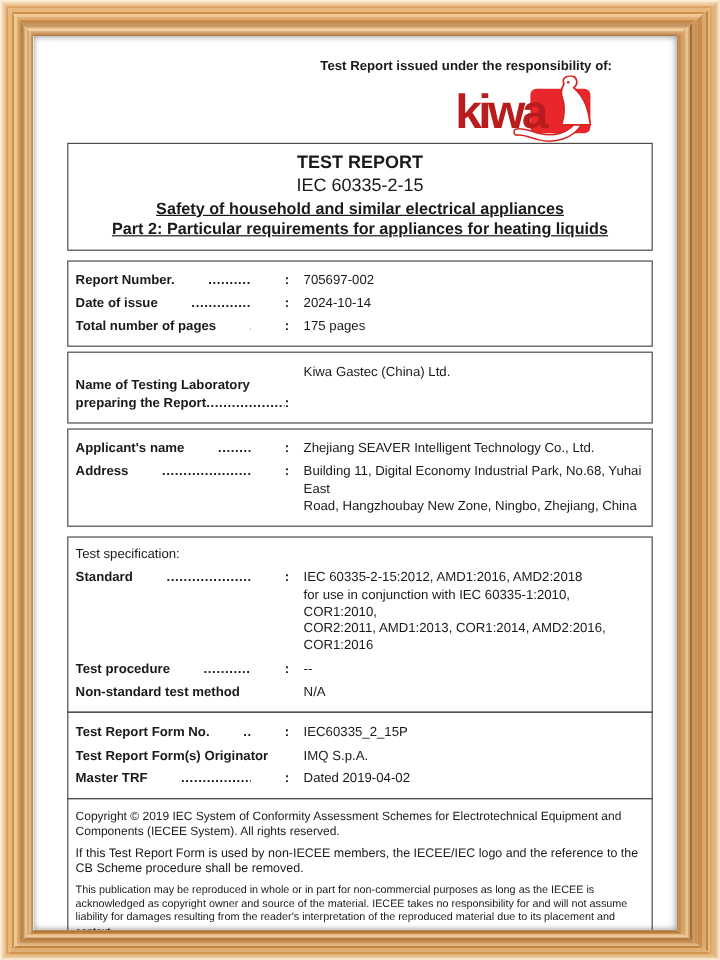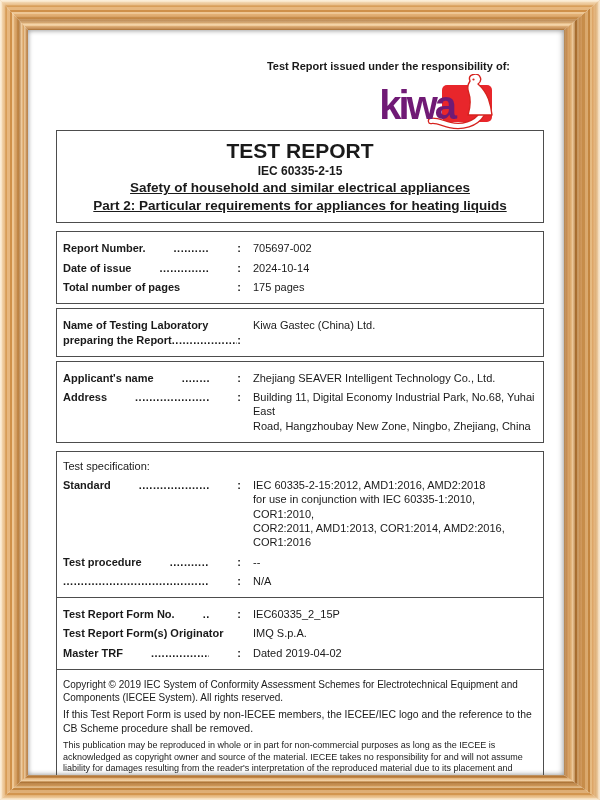--- a/index.html
+++ b/index.html
@@ -48,53 +48,53 @@
     top: 30px; left: 28px; right: 36px; bottom: 25px;
     background: #fff;
     box-shadow: inset 0 2px 4px rgba(0,0,0,.16), inset -3px 0 5px rgba(0,0,0,.13),
                 inset 2px 0 4px rgba(0,0,0,.10), inset 0 -2px 4px rgba(0,0,0,.13);
     padding: 14px 20px 8px 28px;
     z-index: 1;
   }
 
   .resp-line {
     font-size: 11px; font-weight: bold;
-    text-align: right; margin-right: 34px; margin-top: 16px;
+    text-align: right; margin-right: 34px; margin-top: 5px;
   }
 
   
   .logo-row { display: flex; justify-content: flex-end; margin-right: 52px; margin-top: 6px; height: 44px; }
   .kiwa-logo { position: relative; display: flex; align-items: flex-end; }
   .kiwa-text {
     font-size: 40px; font-weight: bold; letter-spacing: -3px;
-    color: #701a75; line-height: 0.82; z-index: 2; margin-right: -12px;
+    color: #b91c1c; line-height: 0.82; z-index: 2; margin-right: -12px;
   }
   .kiwa-flag {
     width: 50px; height: 37px; background: #e8262b; border-radius: 5px;
     position: relative; z-index: 1;
   }
   .kiwa-flag svg { position: absolute; top: -11px; left: -16px; }
 
   
   .tbox { border: 1px solid #4d4d4d; padding: 4px 6px; font-size: 11px; }
   .gap8 { margin-top: 8px; }
   .gap4 { margin-top: 4px; }
   .joint { margin-top: -1px; }
 
   .title-box { text-align: center; padding: 7px 4px 8px 4px; }
-  .title-l1 { font-size: 21px; font-weight: bold; line-height: 1.25; }
-  .title-l2 { font-size: 12px; font-weight: bold; line-height: 1.25; }
+  .title-l1 { font-size: 15px; font-weight: bold; line-height: 1.25; }
+  .title-l2 { font-size: 15px; font-weight: normal; line-height: 1.25; }
   .title-l3, .title-l4 { font-size: 13.5px; font-weight: bold; line-height: 1.3; text-decoration: underline; }
 
   .row { display: flex; align-items: flex-start; margin: 5px 0; line-height: 1.28; }
   .lbl {
     flex: 0 0 178px; width: 178px; display: flex; align-items: baseline;
     font-weight: bold; white-space: nowrap; overflow: hidden; gap: 28px;
   }
-  .lbl-block { flex: 0 0 178px; width: 178px; font-weight: bold; line-height: 1.3; }
+  .lbl-block { flex: 0 0 178px; width: 178px; font-weight: bold; line-height: 1.3; margin-top: 11px; }
   .lbl-block .l2 { display: flex; align-items: flex-start; white-space: nowrap; overflow: hidden; }
   .dots { flex: 1 1 auto; min-width: 0; overflow: hidden; letter-spacing: 0.5px; }
   .val { margin-left: 12px; white-space: pre-line; line-height: 1.3; }
 
   .spec-heading { font-weight: normal; margin: 4px 0 6px 0; }
 
   .para { margin: 4px 0; line-height: 1.32; font-size: 10.4px; }
   .para.bold { font-weight: normal; }
   .para.fine { font-size: 9px; line-height: 1.3; }
 </style>
@@ -209,20 +209,21 @@
     <div class="row">
       <div class="lbl">
           <span>Test procedure</span>
           <span class="dots">..................................................................................................</span>
           <span>:</span>
         </div>
       <div class="val">--</div>
     </div>
     <div class="row">
       <div class="lbl">
+          <span>Non-standard test method</span>
           <span class="dots">..................................................................................................</span>
           <span>:</span>
         </div>
       <div class="val">N/A</div>
     </div>
   </div>
 
   <div class="tbox joint">
     <div class="row">
       <div class="lbl">

